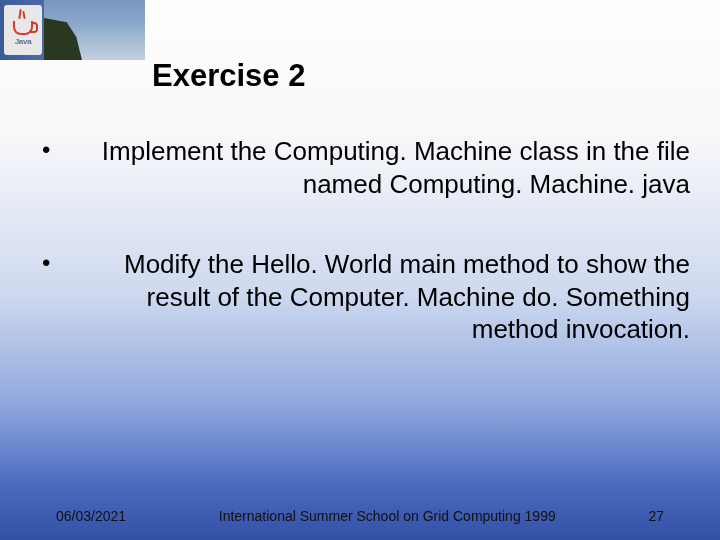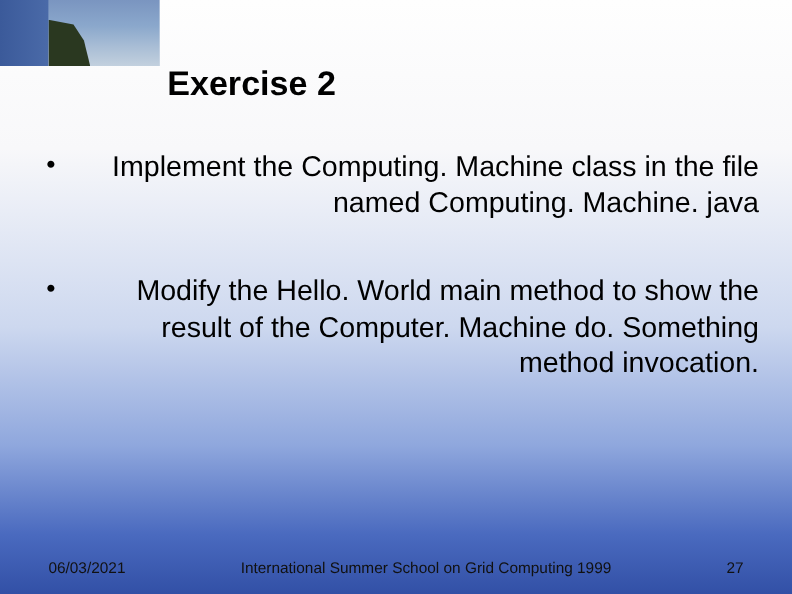--- a/index.html
+++ b/index.html
@@ -123,36 +123,42 @@
     font-size: 24px;
   }
   .footer {
     position: absolute;
     bottom: 16px;
     left: 0;
     right: 0;
     display: flex;
     justify-content: space-between;
     align-items: center;
-    padding: 0 44px;
+    padding: 0 56px;
     font-size: 14px;
     color: #111;
   }
   .footer-center {
     text-align: center;
     flex: 1;
     margin: 0 40px;
   }
 </style>
 </head>
 <body>
 
 <div class="slide">
 
   <div class="header-img">
+    <div class="java-logo">
+      <div class="steam"></div>
+      <div class="steam steam2"></div>
+      <div class="cup"></div>
+      <div class="java-text">Java</div>
+    </div>
     <div class="landscape">
       <div class="cliff"></div>
     </div>
   </div>
 
   <div class="title">Exercise 2</div>
 
   <div class="content">
     <div class="bullet">Implement the Computing. Machine class in the file named Computing. Machine. java</div>
     <div class="bullet">Modify the Hello. World main method to show the result of the Computer. Machine do. Something method invocation.</div>

